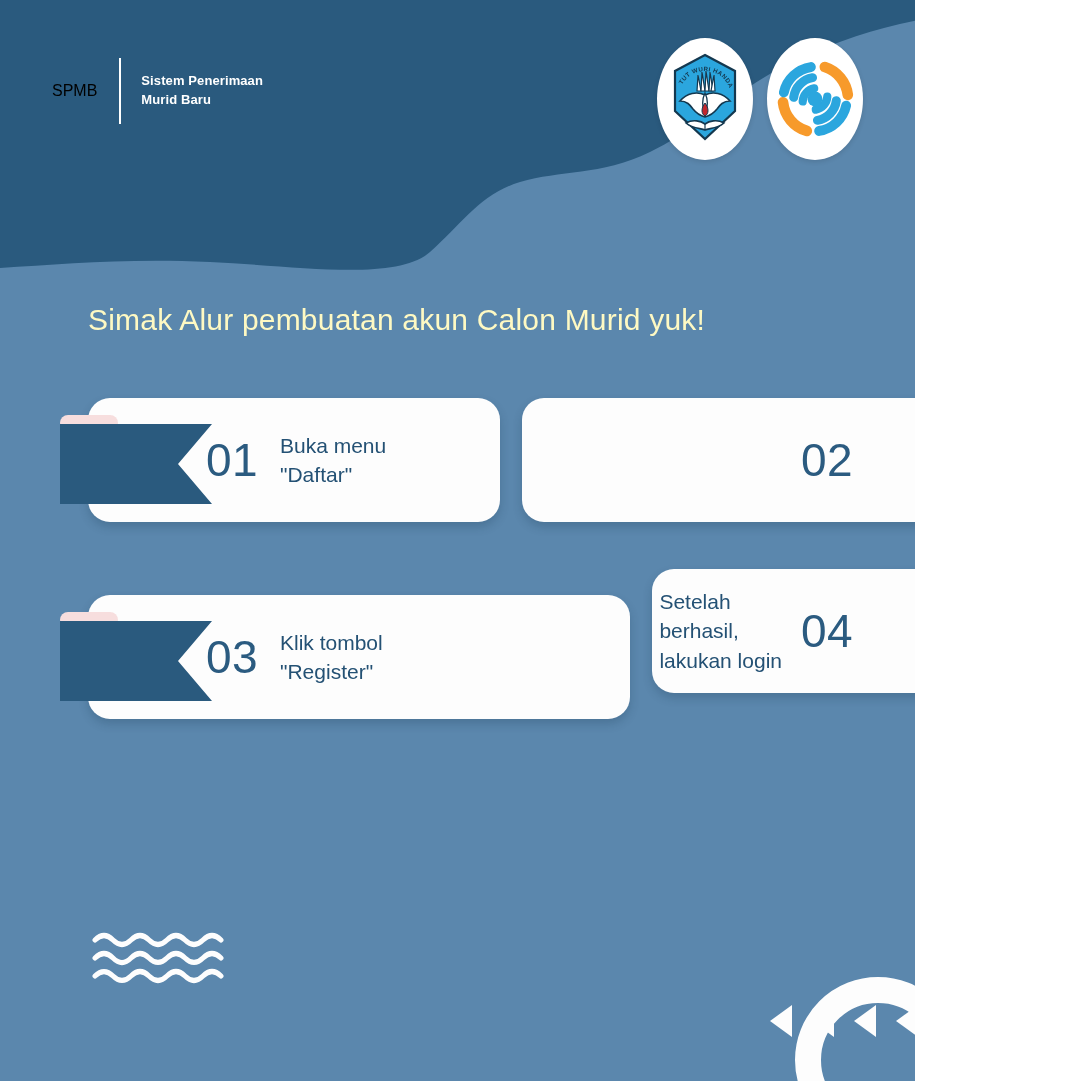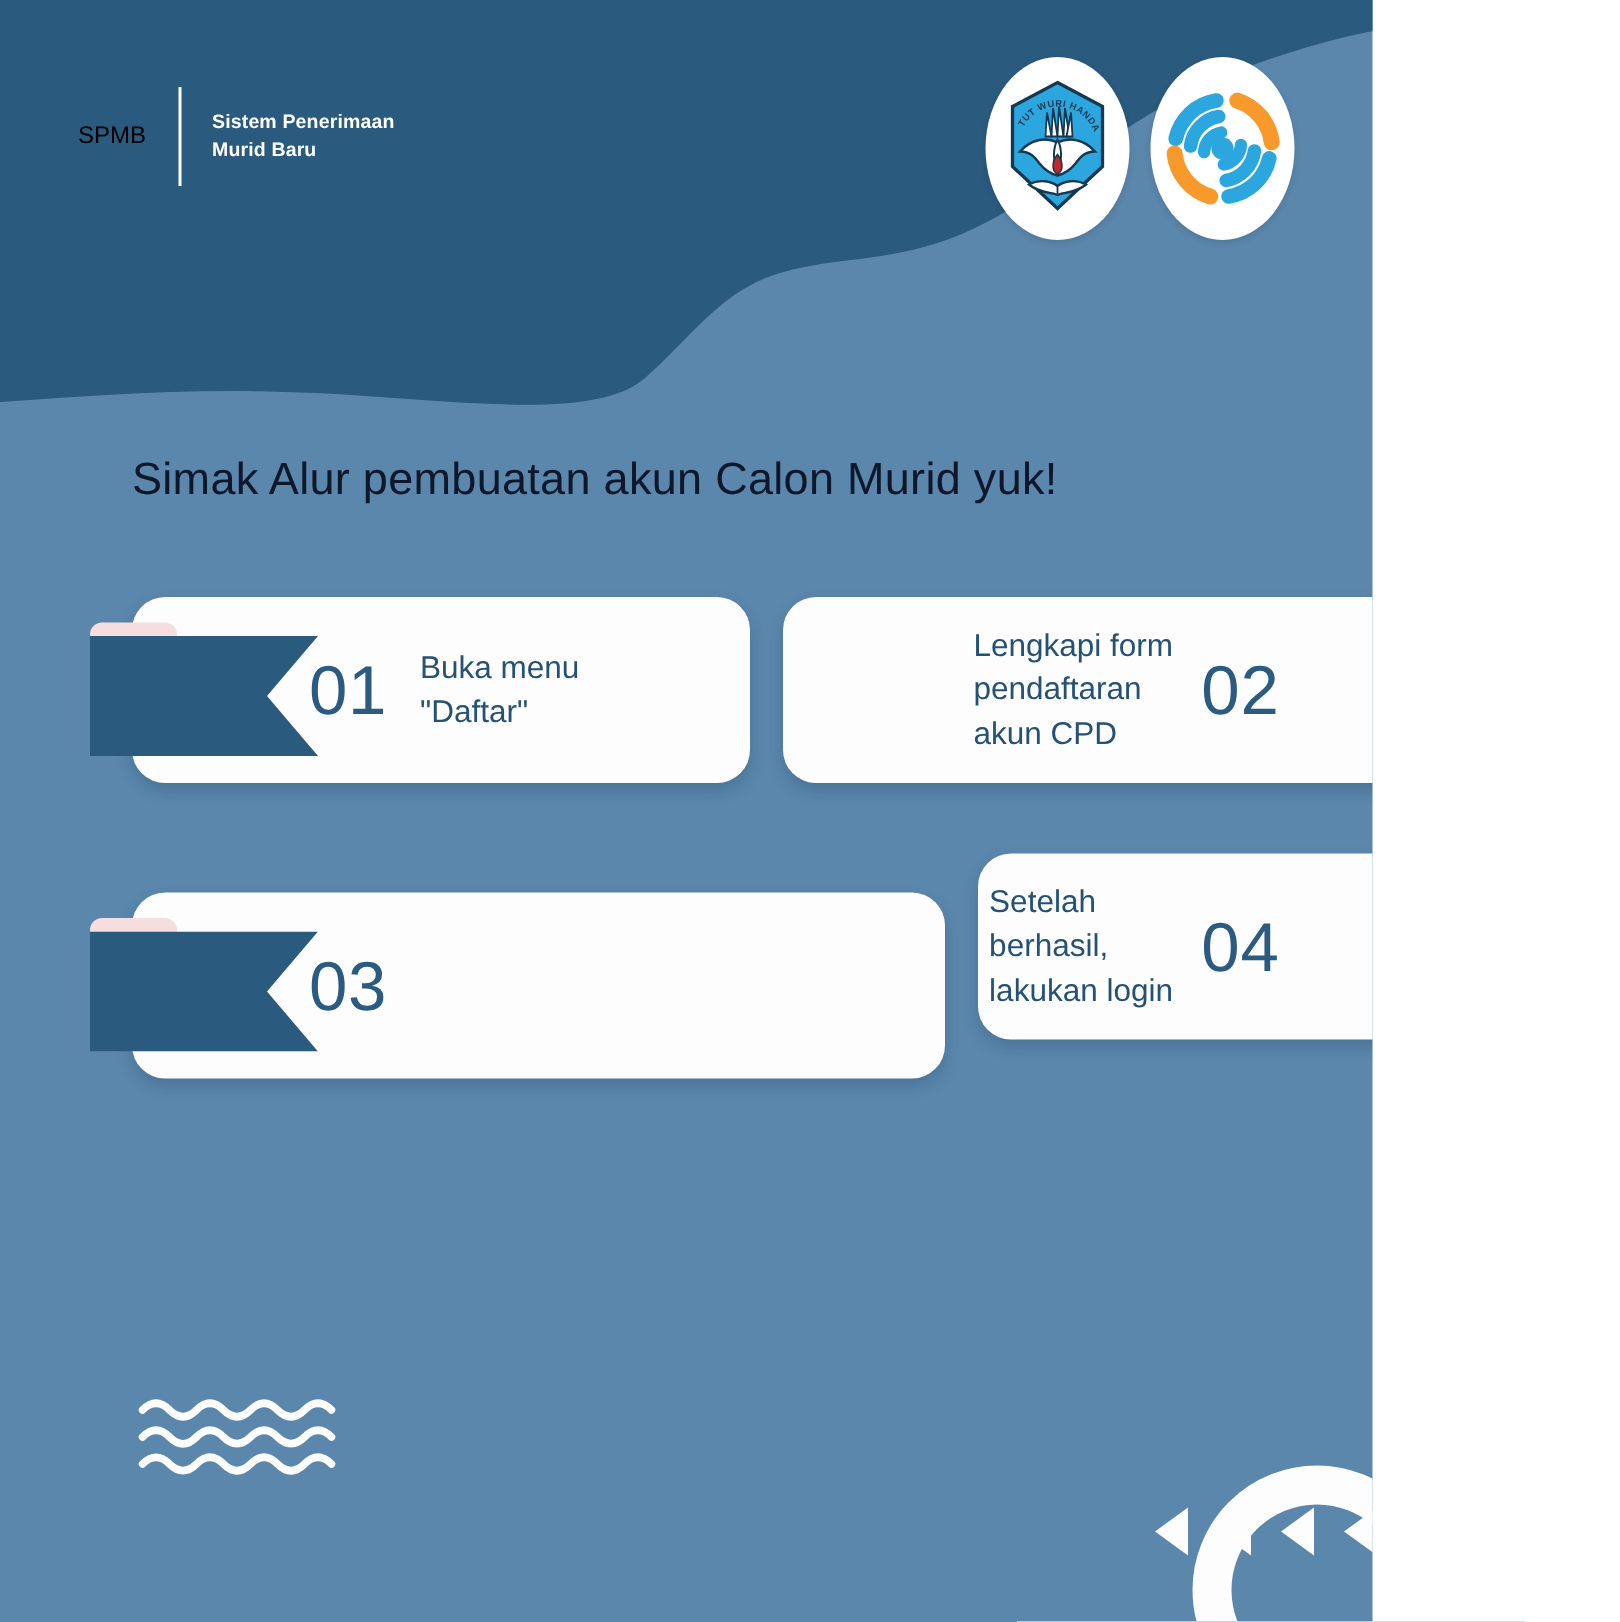--- a/index.html
+++ b/index.html
@@ -27,21 +27,21 @@
   #logos{position:absolute;right:52px;top:38px;display:flex;gap:14px;}
   .logo-badge{
     width:96px;height:122px;border-radius:50%;background:#ffffff;
     display:flex;align-items:center;justify-content:center;
     box-shadow:0 2px 5px rgba(0,0,0,.12);
   }
 
   
   #headline{
     position:absolute;left:88px;top:303px;
-    color:#0f172a;font-size:30px;font-weight:400;letter-spacing:.2px;
+    color:#fef9c3;font-size:30px;font-weight:400;letter-spacing:.2px;
     white-space:nowrap;
   }
 
   
   .step{position:absolute;}
   .card{
     position:absolute;left:0;top:0;width:100%;height:100%;
     background:#fdfdfd;border-radius:22px;
     box-shadow:0 5px 10px rgba(20,50,75,.22);
   }
@@ -182,37 +182,36 @@
 
   <div class="step o-right" style="left:522px;top:398px;width:468px;height:124px;">
     <div class="card"></div>
     <div class="ribbon-wrap right">
       <div class="tab"></div>
       <svg class="ribbon" width="152" height="80" viewBox="0 0 152 80">
         <path d="M152,0 L0,0 L34,40 L0,80 L152,80 Z" fill="#2a5a7e"></path>
       </svg>
     </div>
     <div class="content">
-      <div class="step-text">Lengkapi form
-pendaftaran
-akun CPD</div>
       <div class="step-num">02</div>
     </div>
   </div>
 
   <div class="step o-left" style="left:88px;top:595px;width:542px;height:124px;">
     <div class="card"></div>
     <div class="ribbon-wrap left">
       <div class="tab"></div>
       <svg class="ribbon" width="152" height="80" viewBox="0 0 152 80">
         <path d="M0,0 L152,0 L118,40 L152,80 L0,80 Z" fill="#2a5a7e"></path>
       </svg>
     </div>
     <div class="content">
       <div class="step-num">03</div>
+      <div class="step-text">Klik tombol
+"Register"</div>
     </div>
   </div>
 
   <div class="step o-right" style="left:652px;top:569px;width:338px;height:124px;">
     <div class="card"></div>
     <div class="ribbon-wrap right">
       <div class="tab"></div>
       <svg class="ribbon" width="152" height="80" viewBox="0 0 152 80">
         <path d="M152,0 L0,0 L34,40 L0,80 L152,80 Z" fill="#2a5a7e"></path>
       </svg>

